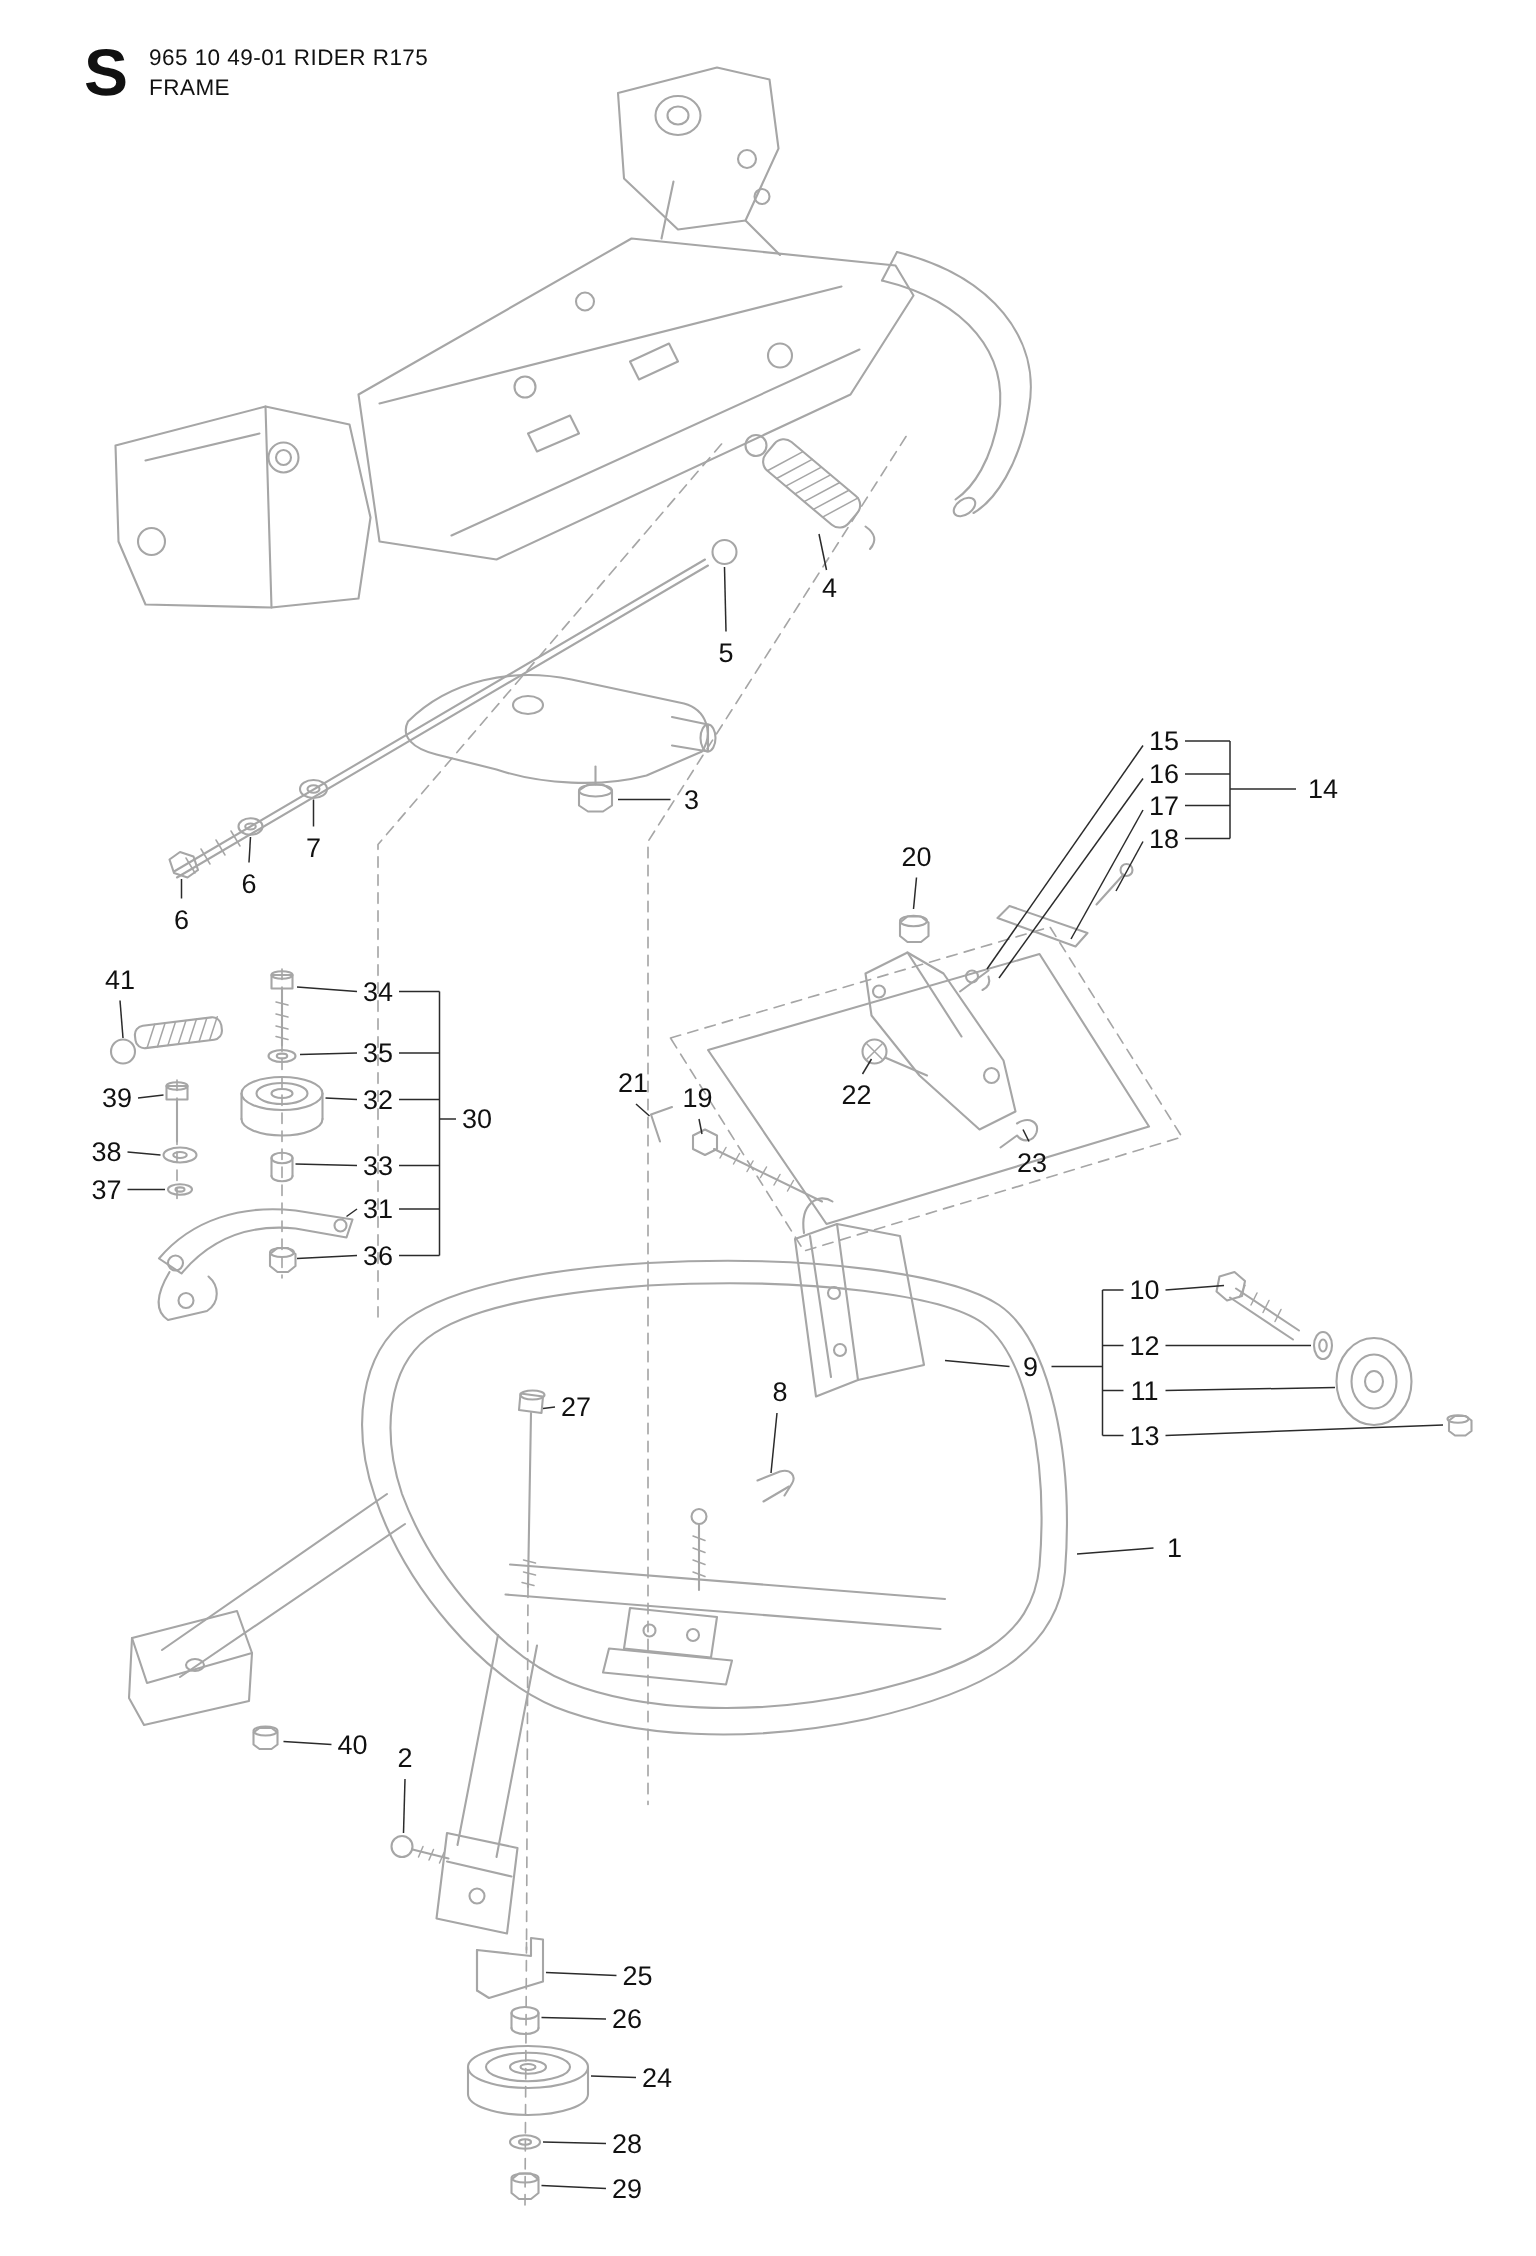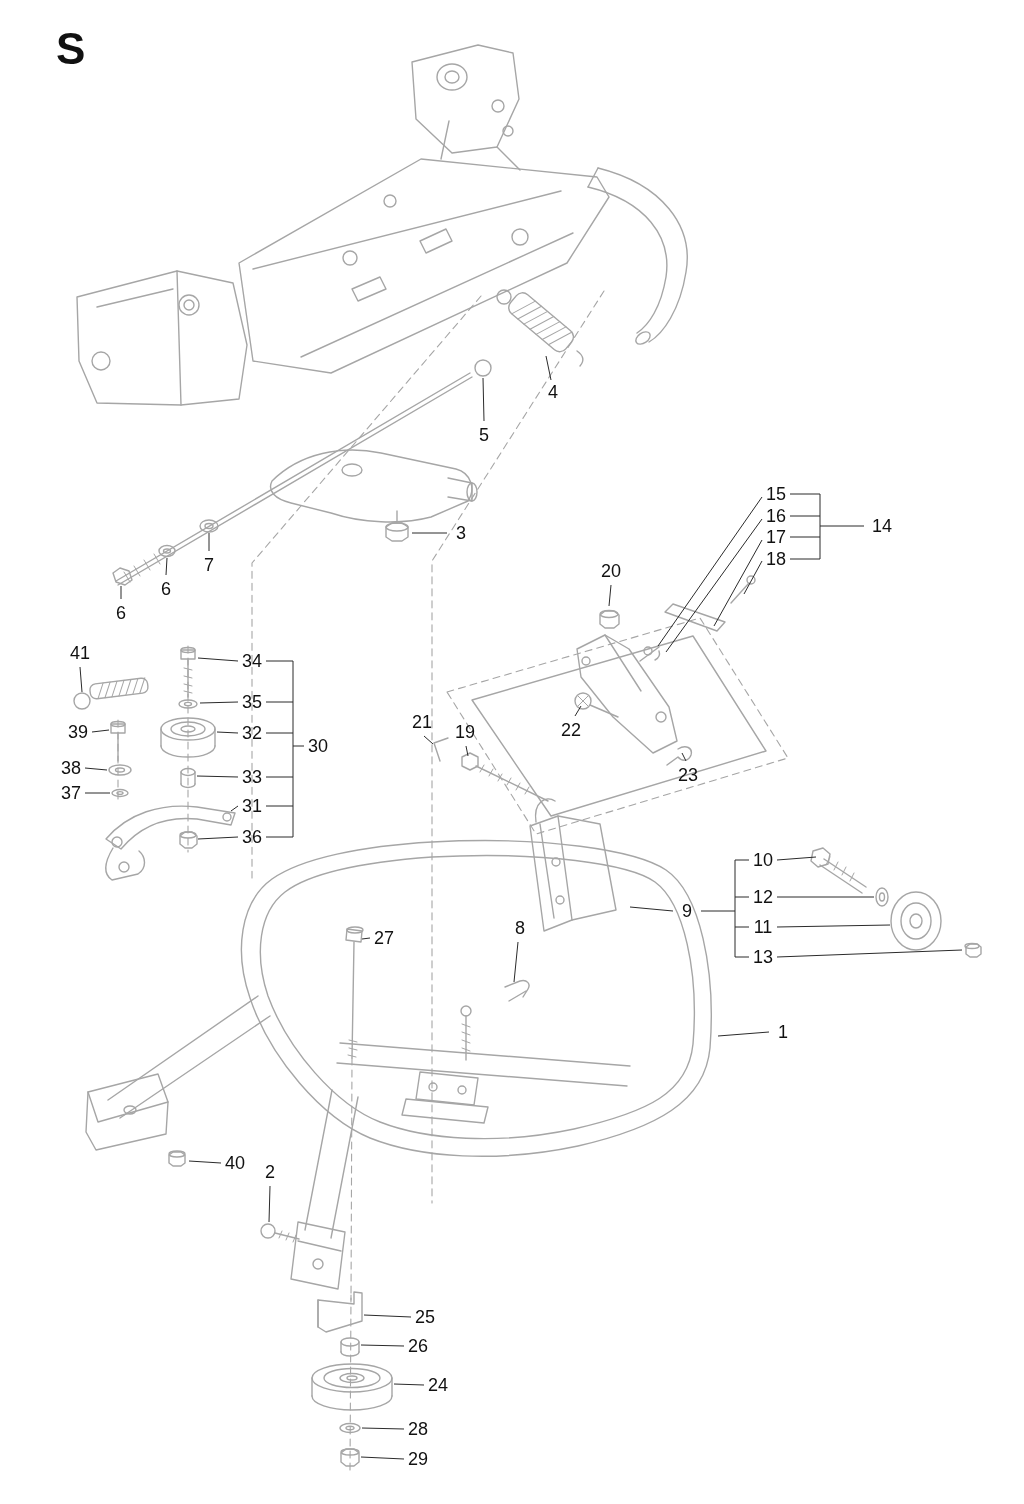--- a/index.html
+++ b/index.html
@@ -33,20 +33,24 @@
     font-size:18px;fill:#111;text-anchor:middle;
   }
 </style>
 </head>
 <body>
 
 <div class="page">
 
   <div class="hdr">
     <div class="section-letter">S</div>
+    <div class="titles">
+      <div class="title-line">965 10 49-01 RIDER R175</div>
+      <div class="title-line">FRAME</div>
+    </div>
   </div>
 
   <svg class="diagram" id="diagram" width="1024" height="1504" viewBox="0 0 1024 1504" xmlns="http://www.w3.org/2000/svg">
 
     <g class="art">
 
       <g>
         <path d="M412,62 L478,45 L513,53 L519,99 L497,147 L452,153 L416,119 Z"></path>
         <ellipse cx="452" cy="77" rx="15" ry="13"></ellipse>
         <ellipse cx="452" cy="77" rx="7" ry="6"></ellipse>

